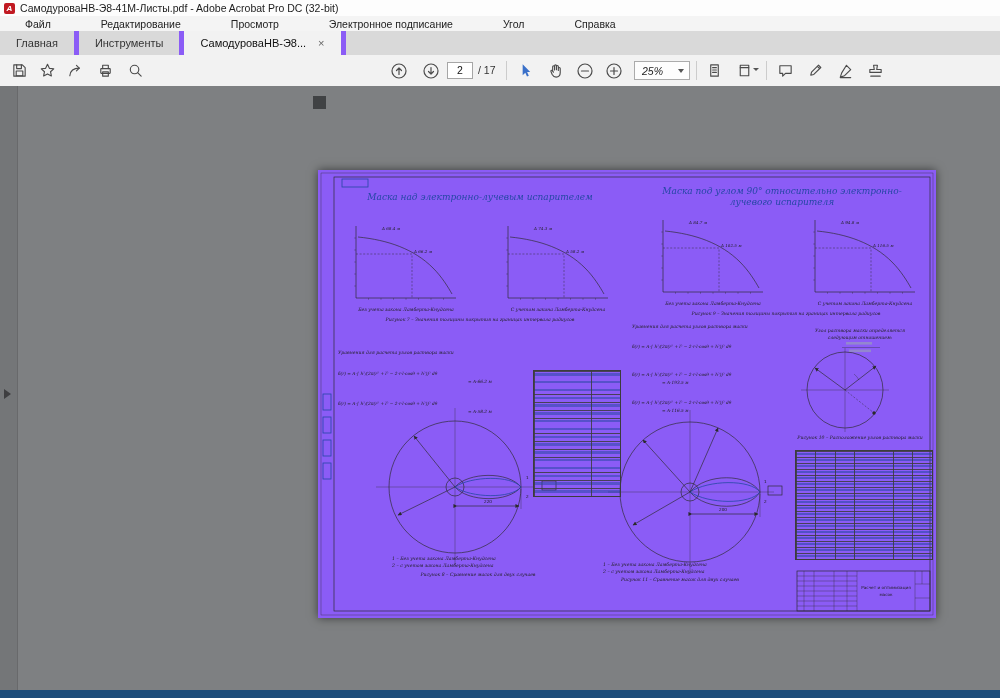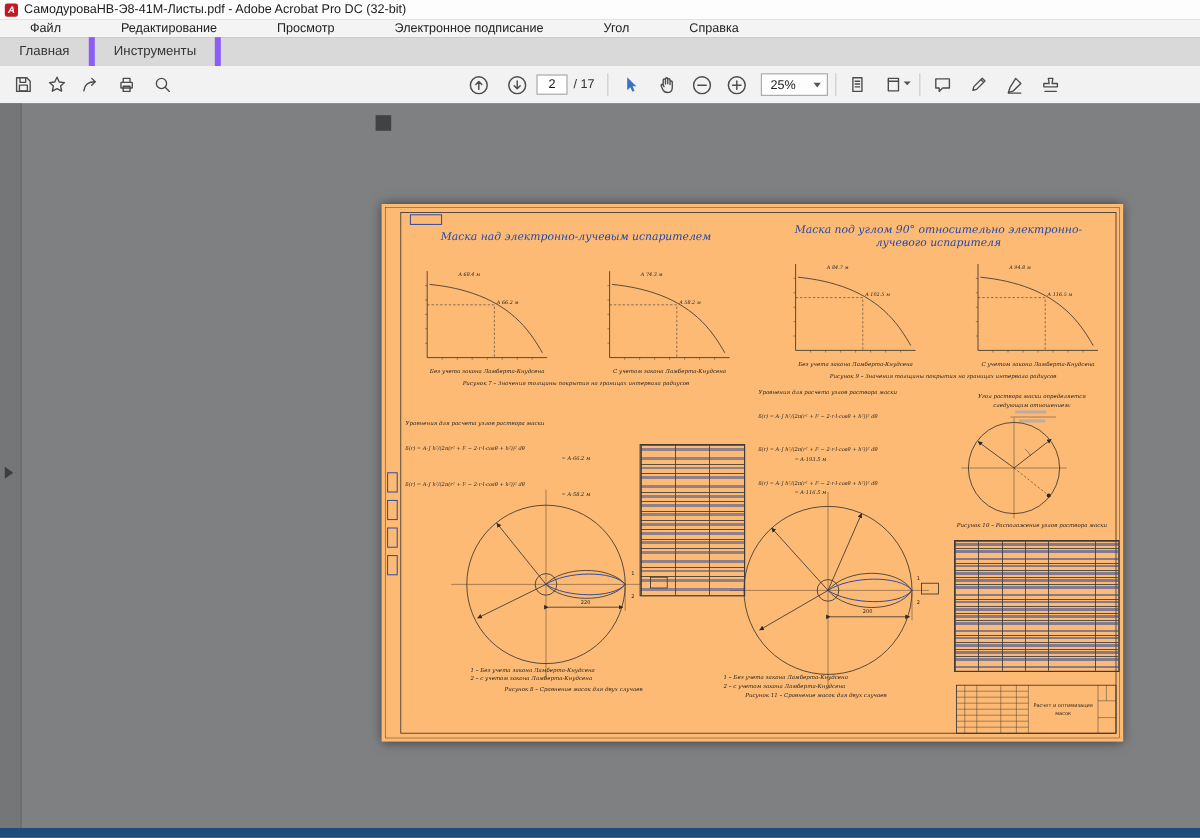--- a/index.html
+++ b/index.html
@@ -26,38 +26,38 @@
            border-bottom:1px solid #c4c4c4;}
   .tb{position:absolute;top:50%;transform:translateY(-50%);width:22px;height:22px;
       display:flex;align-items:center;justify-content:center;color:#4b4b4b;}
   .tb svg{stroke:#4b4b4b;fill:none;stroke-width:1.2;stroke-linecap:round;stroke-linejoin:round;}
   .tb-div{position:absolute;top:6px;width:1px;height:19px;background:#cccccc;}
   .page-input{position:absolute;top:7px;left:447px;width:24px;height:15px;background:#fff;
               border:1px solid #a6a6a6;font-size:10.5px;text-align:center;line-height:15px;color:#111;}
   .page-total{position:absolute;top:9px;left:478px;font-size:10.5px;color:#333;}
   .zoom-box{position:absolute;top:6px;left:634px;width:54px;height:17px;background:#fdfdfd;
             border:1px solid #ababab;font-size:10.5px;color:#222;display:flex;align-items:center;}
-  .zoom-box span{padding-left:7px;flex:1;}
+  .zoom-box span{padding-left:7px;flex:1;font-style:italic;}
   .caret{width:0;height:0;border-left:3.5px solid transparent;border-right:3.5px solid transparent;
          border-top:4px solid #555;margin-right:5px;}
   .mini-caret{position:absolute;width:0;height:0;border-left:3px solid transparent;
               border-right:3px solid transparent;border-top:3.5px solid #555;}
 
   
   .content{position:absolute;left:0;top:86px;right:0;bottom:8px;background:#7e8082;overflow:hidden;}
   .left-strip{position:absolute;left:0;top:0;bottom:0;width:17px;background:#747678;
               border-right:1px solid #68696b;}
   .panel-toggle{position:absolute;left:4px;top:303px;width:0;height:0;
                 border-top:5px solid transparent;border-bottom:5px solid transparent;
                 border-left:7px solid #3e3e40;}
   .artifact{position:absolute;left:313px;top:10px;width:13px;height:13px;background:#404244;}
   .taskbar{position:absolute;left:0;bottom:0;right:0;height:8px;background:#1d4c7a;}
 
   
-  .page{position:absolute;left:318px;top:84px;width:618px;height:448px;background:#fdba74;
+  .page{position:absolute;left:318px;top:84px;width:618px;height:448px;background:#8b5cf6;
         box-shadow:0 0 9px rgba(0,0,0,.55);}
   .page svg{position:absolute;left:0;top:0;}
   .t-title{font:italic 9px "DejaVu Serif",serif;fill:#2547a5;}
   .t-cap{font:italic 4.6px "DejaVu Serif",serif;fill:#1e1e1e;}
   .t-eq{font:italic 4.3px "DejaVu Serif",serif;fill:#1e1e1e;}
   .t-lbl{font:italic 4.1px "DejaVu Serif",serif;fill:#1e1e1e;}
   .t-dim{font:4.2px "DejaVu Sans",sans-serif;fill:#1e1e1e;}
   .t-stamp{font:4.2px "DejaVu Sans",sans-serif;fill:#1e1e1e;}
   .ln{stroke:#2a2a2a;stroke-width:.65;fill:none;}
   .ln-thin{stroke:#2a2a2a;stroke-width:.35;fill:none;}
@@ -94,20 +94,24 @@
     <span class="menu-item">Справка</span>
   </div>
 
   <div class="tabrow">
     <div class="tab">
         <span>Главная</span>
       </div>
     <div class="tab">
         <span>Инструменты</span>
       </div>
+    <div class="tab doc-tab">
+      <span>СамодуроваНВ-Э8...</span>
+      <span class="tab-close">×</span>
+    </div>
   </div>
 
   <div class="toolbar">
     <div class="tb" style="left:8px">
       <svg width="17" height="17" viewBox="0 0 18 18">
           <path d="M3 3h9l3 3v9H3z"></path>
           <path d="M6 3v4h5V3"></path>
           <rect x="5.5" y="9.5" width="7" height="5"></rect>
         </svg>
       </div>

